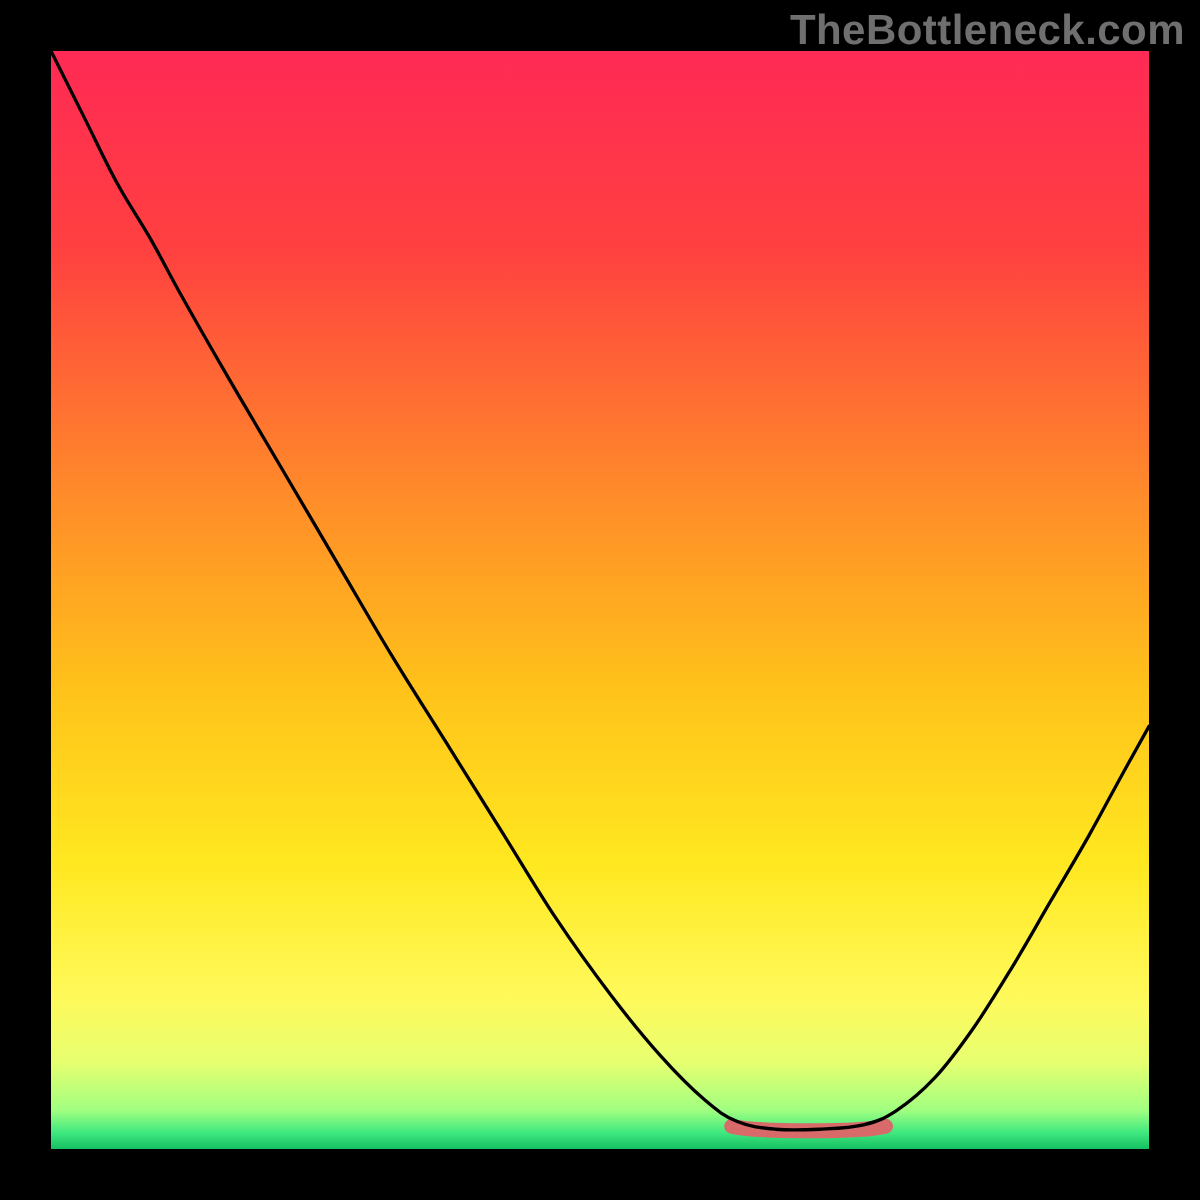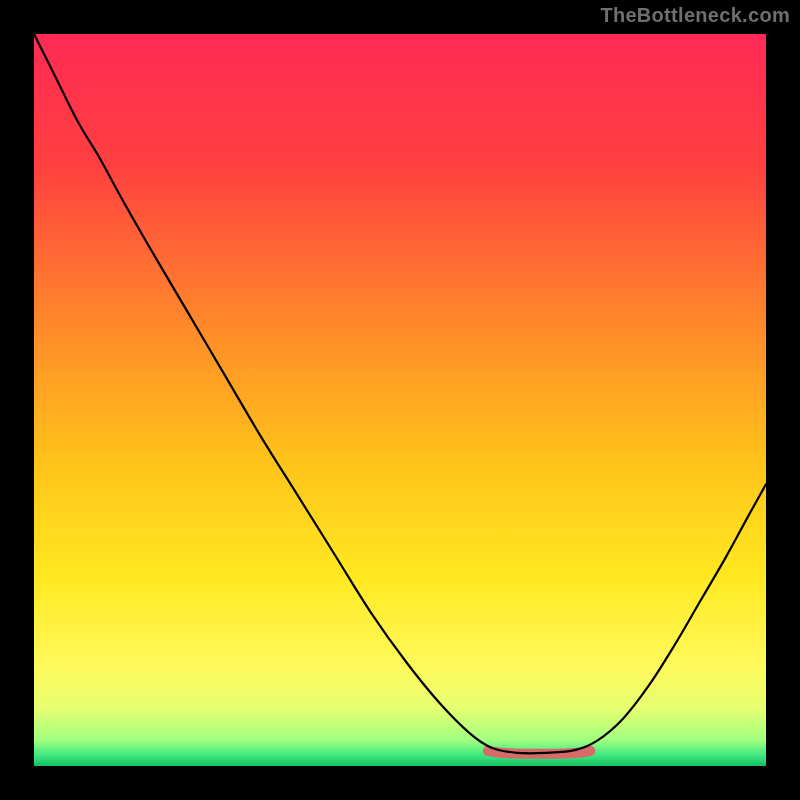--- a/index.html
+++ b/index.html
@@ -16,21 +16,21 @@
     top: 0;
     width: 800px;
     height: 800px;
     background: #000;
   }
   .watermark {
     position: absolute;
     top: 4px;
     right: 10px;
     font-family: Arial, Helvetica, sans-serif;
-    font-size: 20px;
+    font-size: 28px;
     font-weight: 600;
     color: #6f6f6f;
     letter-spacing: 0.3px;
     z-index: 10;
   }
   .plot {
     position: absolute;
     left: 34px;
     top: 34px;
     width: 732px;

